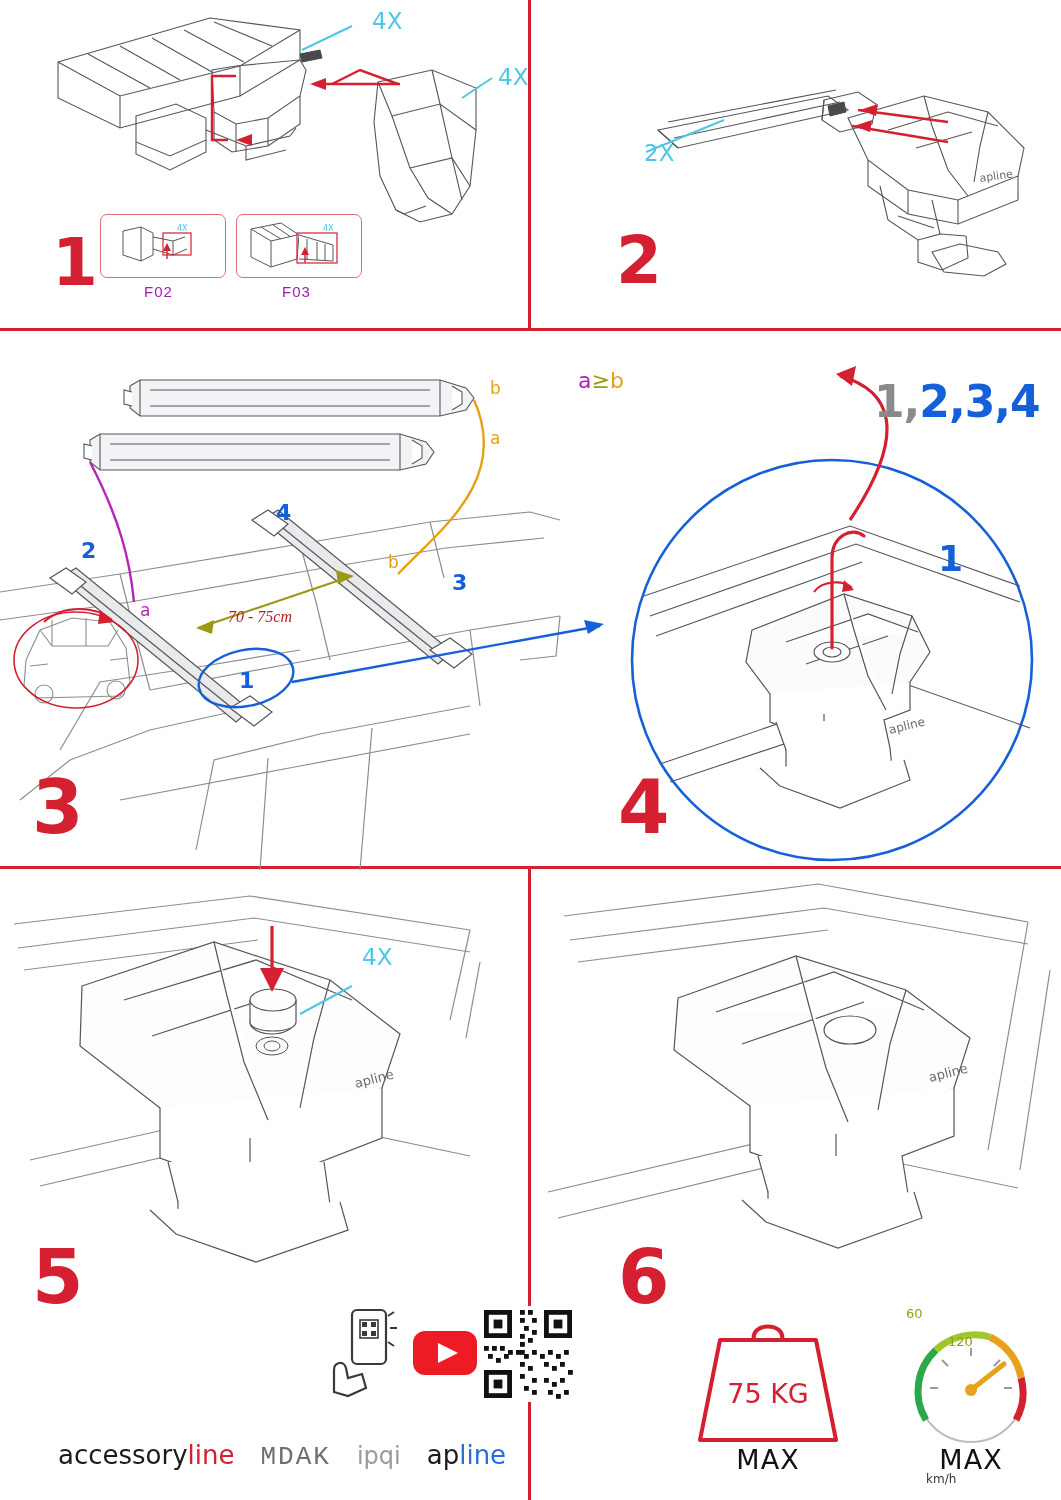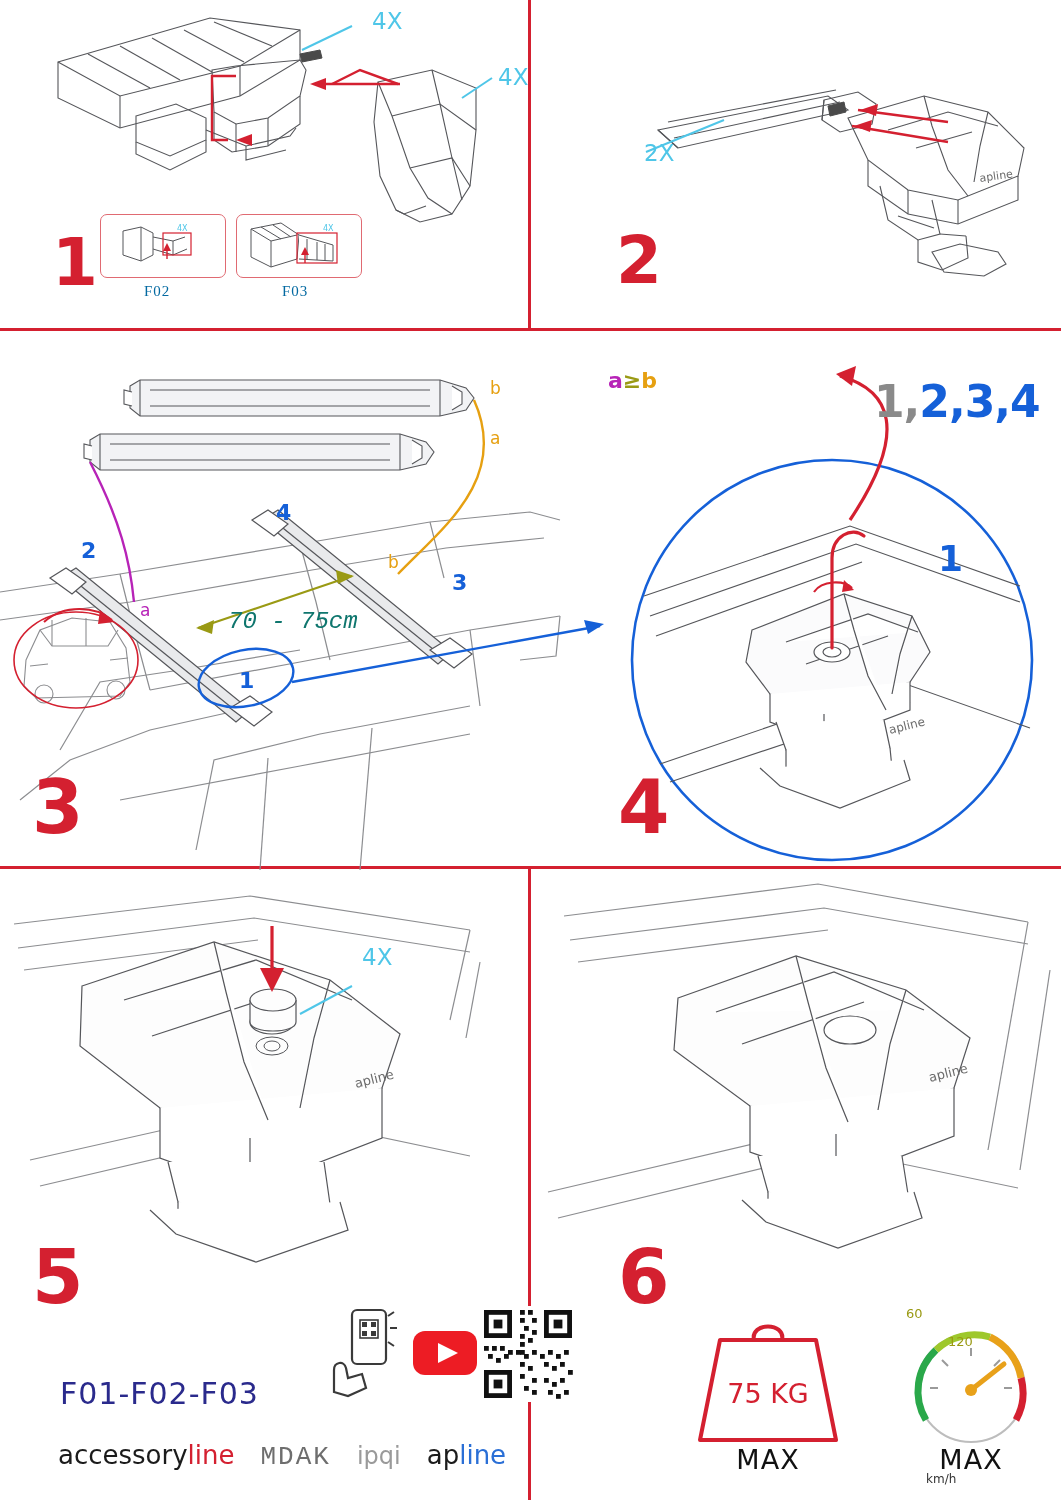--- a/index.html
+++ b/index.html
@@ -40,22 +40,22 @@
 
   
   .subbox{
     position:absolute;
     border:1.5px solid #e06a72;
     border-radius:7px;
     background:#fff;
   }
   .subcap{
     position:absolute;
-    color:#0369a1;
-    font-family:Liberation Serif, serif;
+    color:#a21caf;
+    font-family:Liberation Sans, sans-serif;
     font-size:15px;
     letter-spacing:1px;
   }
 
   
   .brandcode{
     position:absolute;
     color:#2a2a8c;
     font-family:"DejaVu Sans", sans-serif;
     font-size:30px;
@@ -94,28 +94,27 @@
     position:absolute;
     font-family:"DejaVu Sans", sans-serif;
     font-size:12px;
     color:#333;
     margin-top:44px;
   }
   .ab{
     position:absolute;
     font-family:"DejaVu Sans", sans-serif;
     font-size:22px;
-    font-weight:700;
-    margin-left:30px;
+    font-weight:400;
   }
   .dim{
     position:absolute;
-    color:#0f766e;
-    font-family:Liberation Mono, monospace;
-    font-size:24px;
+    color:#b91c1c;
+    font-family:Liberation Serif, serif;
+    font-size:16px;
     font-style:italic;
   }
   .bignum{
     position:absolute;
     font-family:"DejaVu Sans", sans-serif;
     font-size:44px;
     font-weight:700;
     letter-spacing:-1px;
   }
   .smallnum{
@@ -475,21 +474,20 @@
       <path d="M230 286 L240 322 L306 348 L380 324 L374 286"></path>
       <path d="M240 322 L240 346 L304 372 L380 346 L380 324"></path>
       <path d="M214 330 L238 352 L310 378 L394 348 L386 322"></path>
       <ellipse cx="322" cy="160" rx="26" ry="14"></ellipse>
     </g>
     <text x="402" y="212" font-size="13" fill="#6b6b6b" font-family="DejaVu Sans" transform="rotate(-14 402 212)">apline</text>
   </svg>
 
   <div class="stepnum" style="left:618px;top:1240px;font-size:74px;">6</div>
 
-  <div class="brandcode" style="left:60px;top:1376px;">F01-F02-F03</div>
 
   <svg width="70" height="90" viewBox="0 0 70 90" style="left:328px;top:1308px;">
     <rect x="24" y="2" width="34" height="54" rx="5" stroke="#3a3a3a" stroke-width="2.2" fill="#fff"></rect>
     <rect x="32" y="12" width="18" height="18" stroke="#3a3a3a" stroke-width="1.6" fill="none"></rect>
     <g fill="#3a3a3a">
       <rect x="34" y="14" width="5" height="5"></rect>
         <rect x="43" y="14" width="5" height="5"></rect>
       <rect x="34" y="23" width="5" height="5"></rect>
         <rect x="43" y="23" width="5" height="5"></rect>
     </g>

